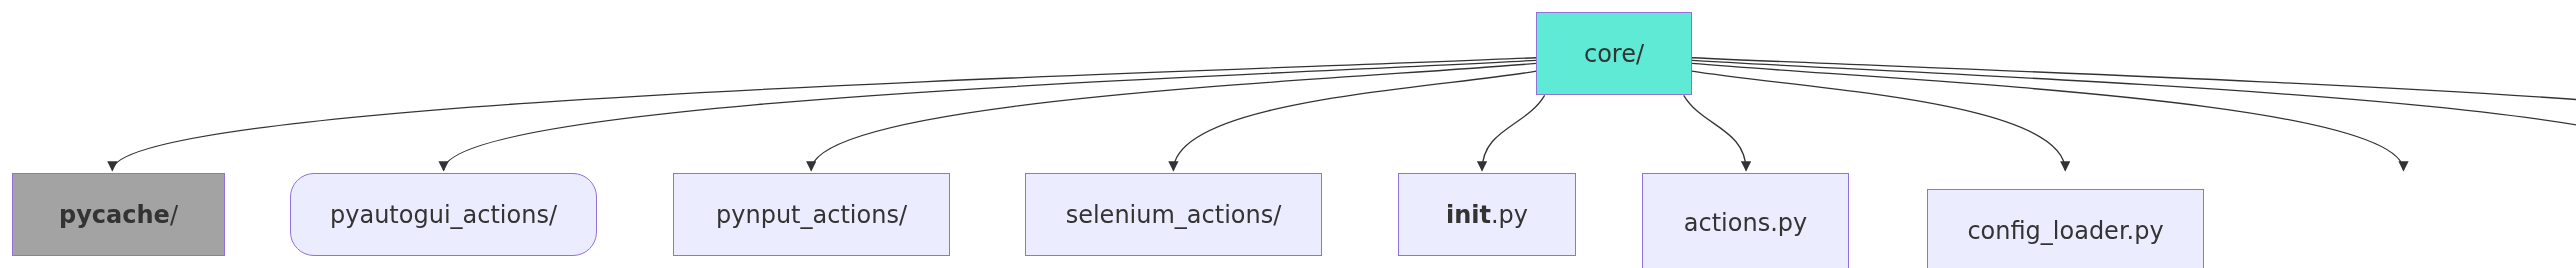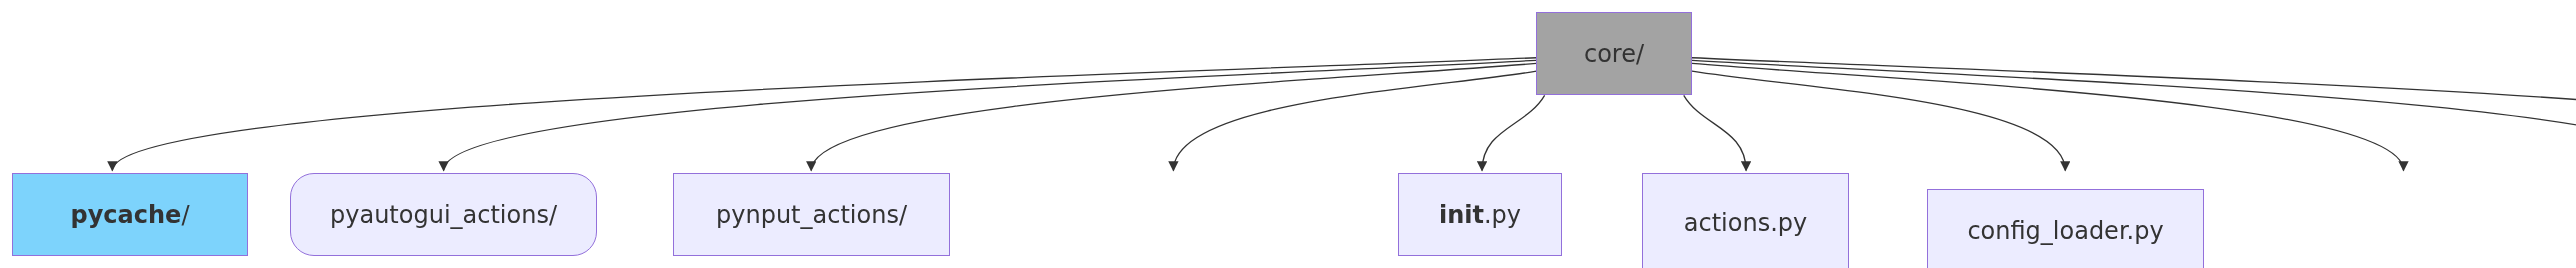--- a/index.html
+++ b/index.html
@@ -61,38 +61,41 @@
         <path d="M 2982,138 C 2770.65,173 2277.5,195 2277.5,331" fill="none" stroke="#333333" stroke-width="2.5" marker-end="url(#arrowhead)"></path>
         <path d="M 2998,185 C 2963,245 2876.5,250 2876.5,331" fill="none" stroke="#333333" stroke-width="2.5" marker-end="url(#arrowhead)"></path>
         <path d="M 3268,185 C 3303,245 3389,250 3389,331" fill="none" stroke="#333333" stroke-width="2.5" marker-end="url(#arrowhead)"></path>
         <path d="M 3284,138 C 3501.35,173 4008.5,195 4008.5,331" fill="none" stroke="#333333" stroke-width="2.5" marker-end="url(#arrowhead)"></path>
         <path d="M 3284,123 C 3698.3,158 4665,195 4665,331" fill="none" stroke="#333333" stroke-width="2.5" marker-end="url(#arrowhead)"></path>
         <path d="M 3284,117 C 3871.25,152 5241.5,195 5241.5,331" fill="none" stroke="#333333" stroke-width="2.5" marker-end="url(#arrowhead)"></path>
         <path d="M 3284,112 C 4054.4,147 5852,195 5852,331" fill="none" stroke="#333333" stroke-width="2.5" marker-end="url(#arrowhead)"></path>
       </g>
   </svg>
 
-  <div class="node" style="left: 1536px; top: 12px; width: 156px; height: 83px; background: #a3a3a3; border-color: rgb(147, 112, 219); color: rgb(51, 51, 51);">
+  <div class="node" style="left: 1536px; top: 12px; width: 156px; height: 83px; background: #5eead4; border-color: rgb(147, 112, 219); color: rgb(51, 51, 51);">
     <span><span class="bold"></span><span>core/</span></span>
   </div>
 
-  <div class="node" style="left: 12px; top: 173px; width: 236px; height: 83px; background: #7dd3fc; border-color: rgb(147, 112, 219); color: rgb(51, 51, 51);">
+  <div class="node" style="left: 12px; top: 173px; width: 213px; height: 83px; background: #a3a3a3; border-color: rgb(147, 112, 219); color: rgb(51, 51, 51);">
     <span><span class="bold">pycache</span><span>/</span></span>
   </div>
 
   <div class="node" style="left: 290px; top: 173px; width: 307px; height: 83px; background: rgb(236, 236, 255); border-color: rgb(147, 112, 219); color: rgb(51, 51, 51); border-radius: 24px;">
     <span><span class="bold"></span><span>pyautogui_actions/</span></span>
   </div>
 
   <div class="node" style="left: 673px; top: 173px; width: 277px; height: 83px; background: rgb(236, 236, 255); border-color: rgb(147, 112, 219); color: rgb(51, 51, 51);">
     <span><span class="bold"></span><span>pynput_actions/</span></span>
   </div>
 
+  <div class="node" style="left: 1025px; top: 173px; width: 297px; height: 83px; background: rgb(236, 236, 255); border-color: rgb(147, 112, 219); color: rgb(51, 51, 51);">
+    <span><span class="bold"></span><span>selenium_actions/</span></span>
+  </div>
 
-  <div class="node" style="left: 1398px; top: 173px; width: 164px; height: 83px; background: rgb(236, 236, 255); border-color: rgb(147, 112, 219); color: rgb(51, 51, 51);">
+  <div class="node" style="left: 1398px; top: 173px; width: 178px; height: 83px; background: rgb(236, 236, 255); border-color: rgb(147, 112, 219); color: rgb(51, 51, 51);">
     <span><span class="bold">init</span><span>.py</span></span>
   </div>
 
   <div class="node" style="left: 1642px; top: 173px; width: 207px; height: 99px; background: rgb(236, 236, 255); border-color: rgb(147, 112, 219); color: rgb(51, 51, 51);">
     <span><span class="bold"></span><span>actions.py</span></span>
   </div>
 
   <div class="node" style="left: 1927px; top: 189px; width: 277px; height: 83px; background: rgb(236, 236, 255); border-color: rgb(147, 112, 219); color: rgb(51, 51, 51);">
     <span><span class="bold"></span><span>config_loader.py</span></span>
   </div>

